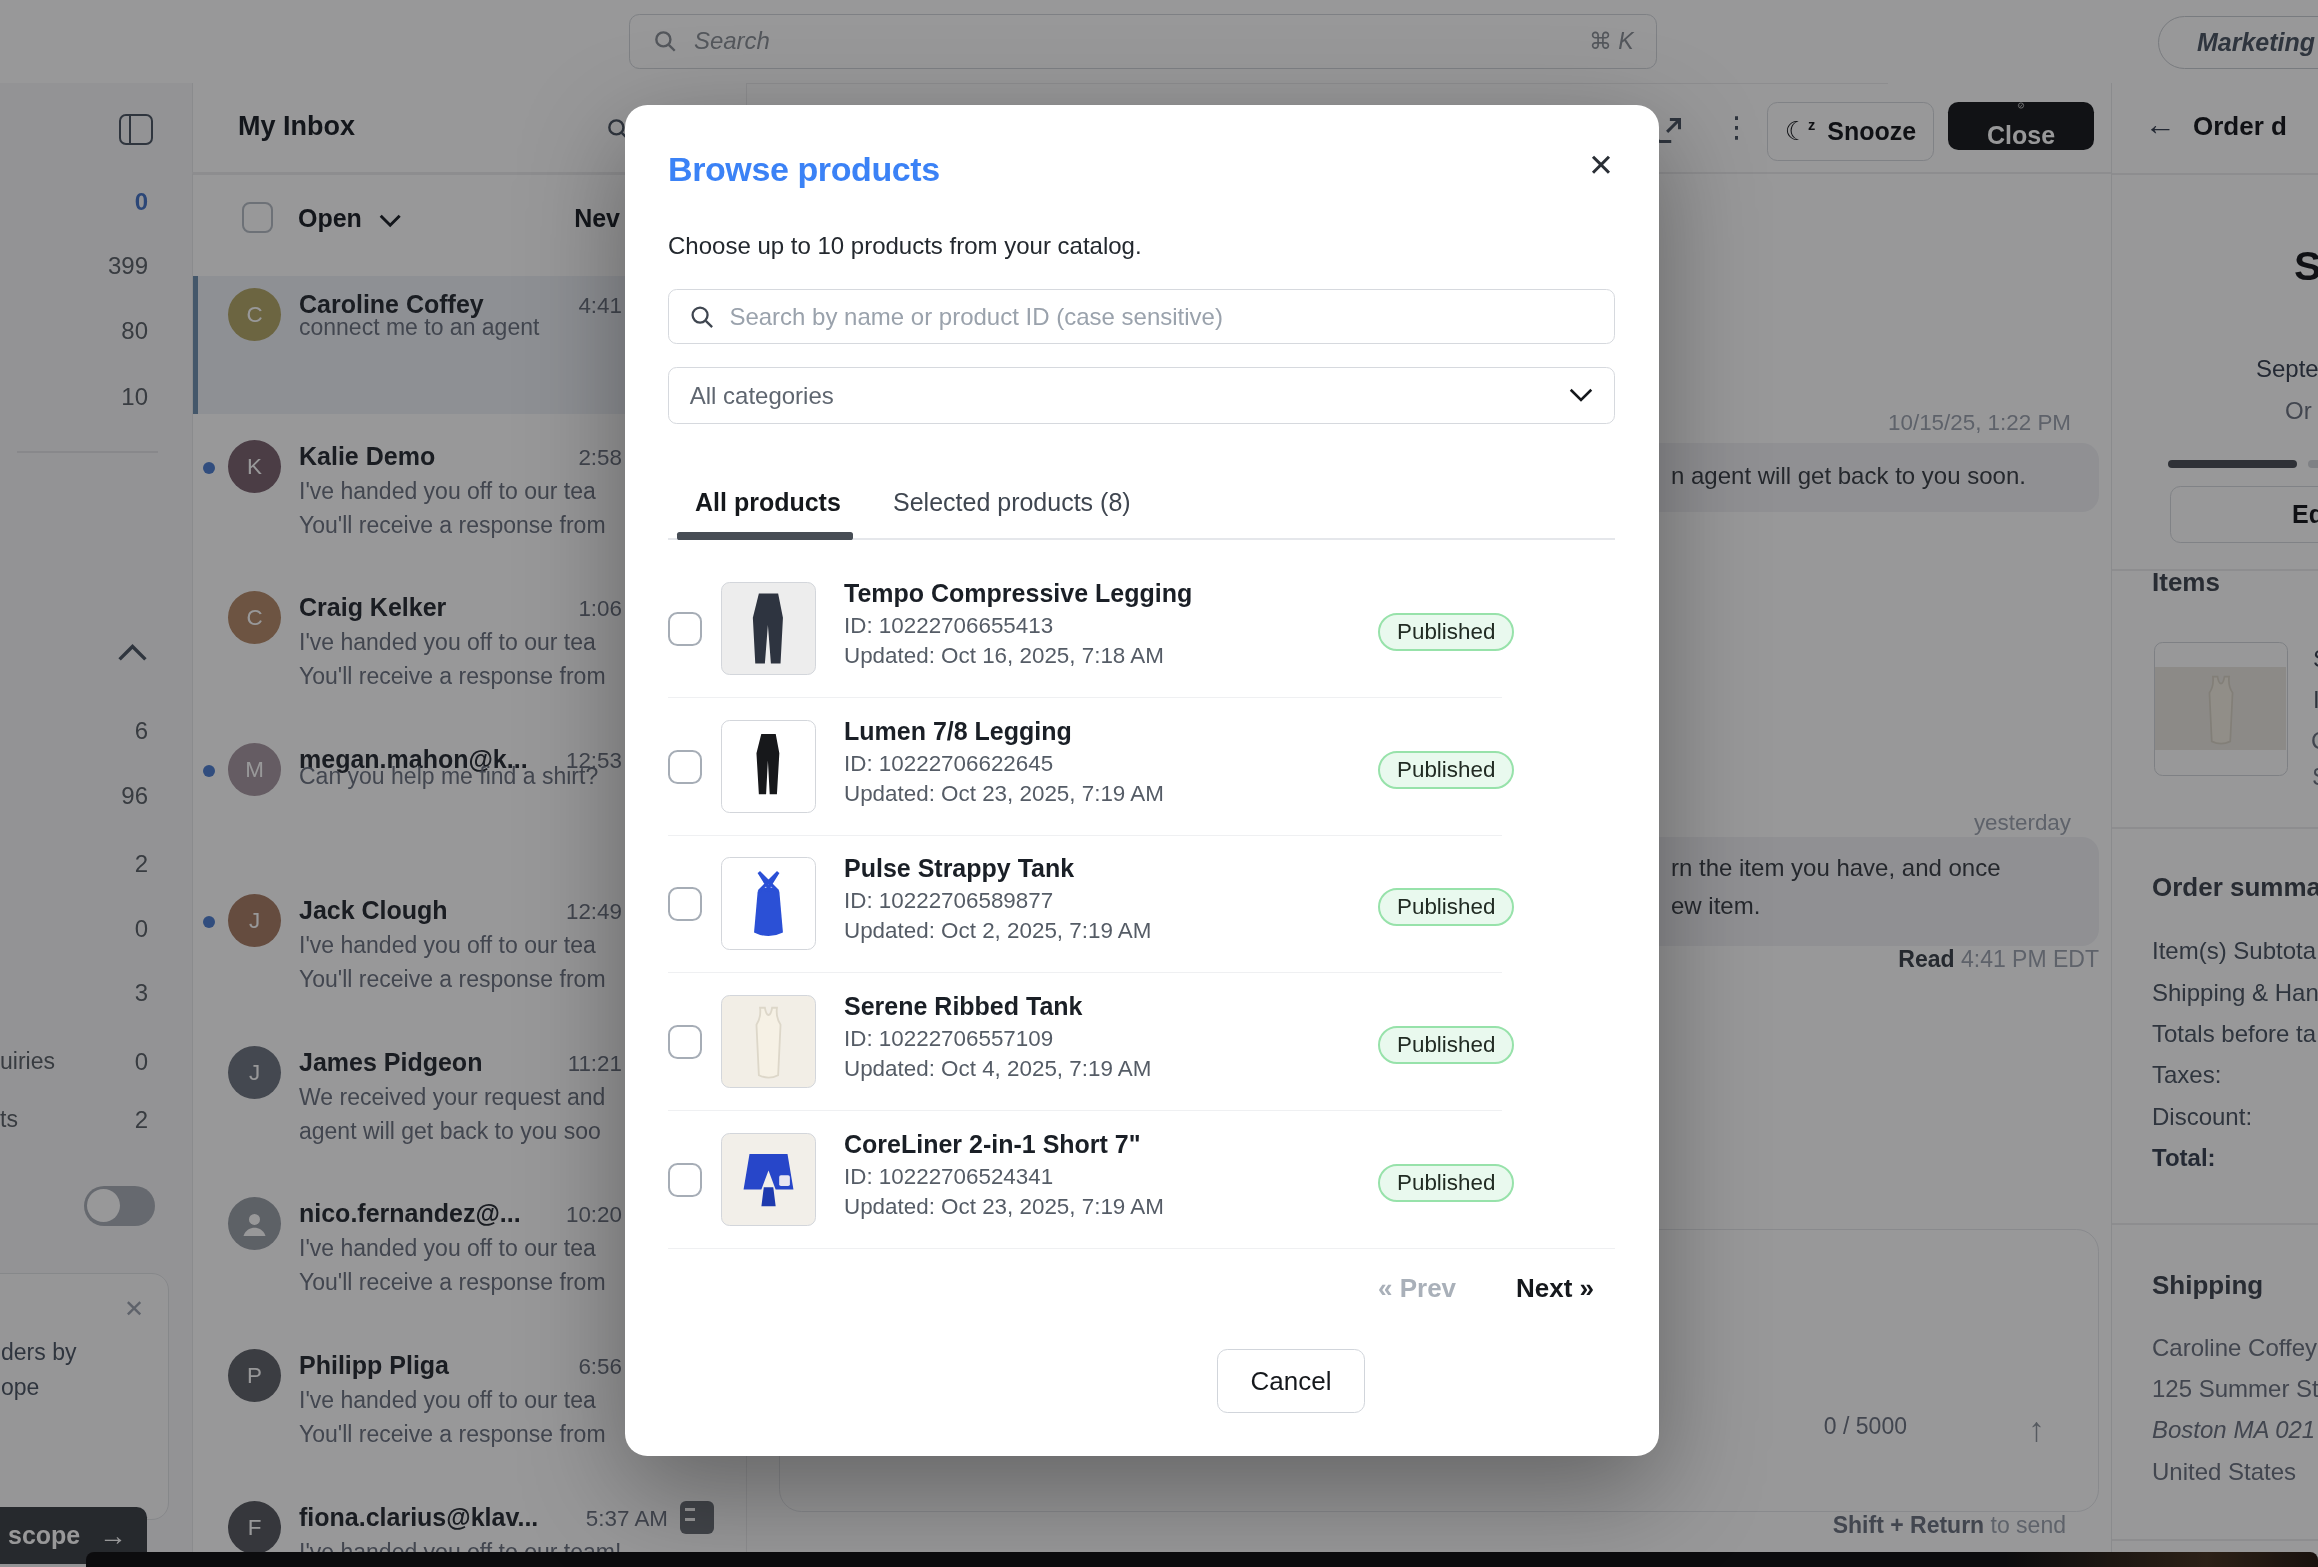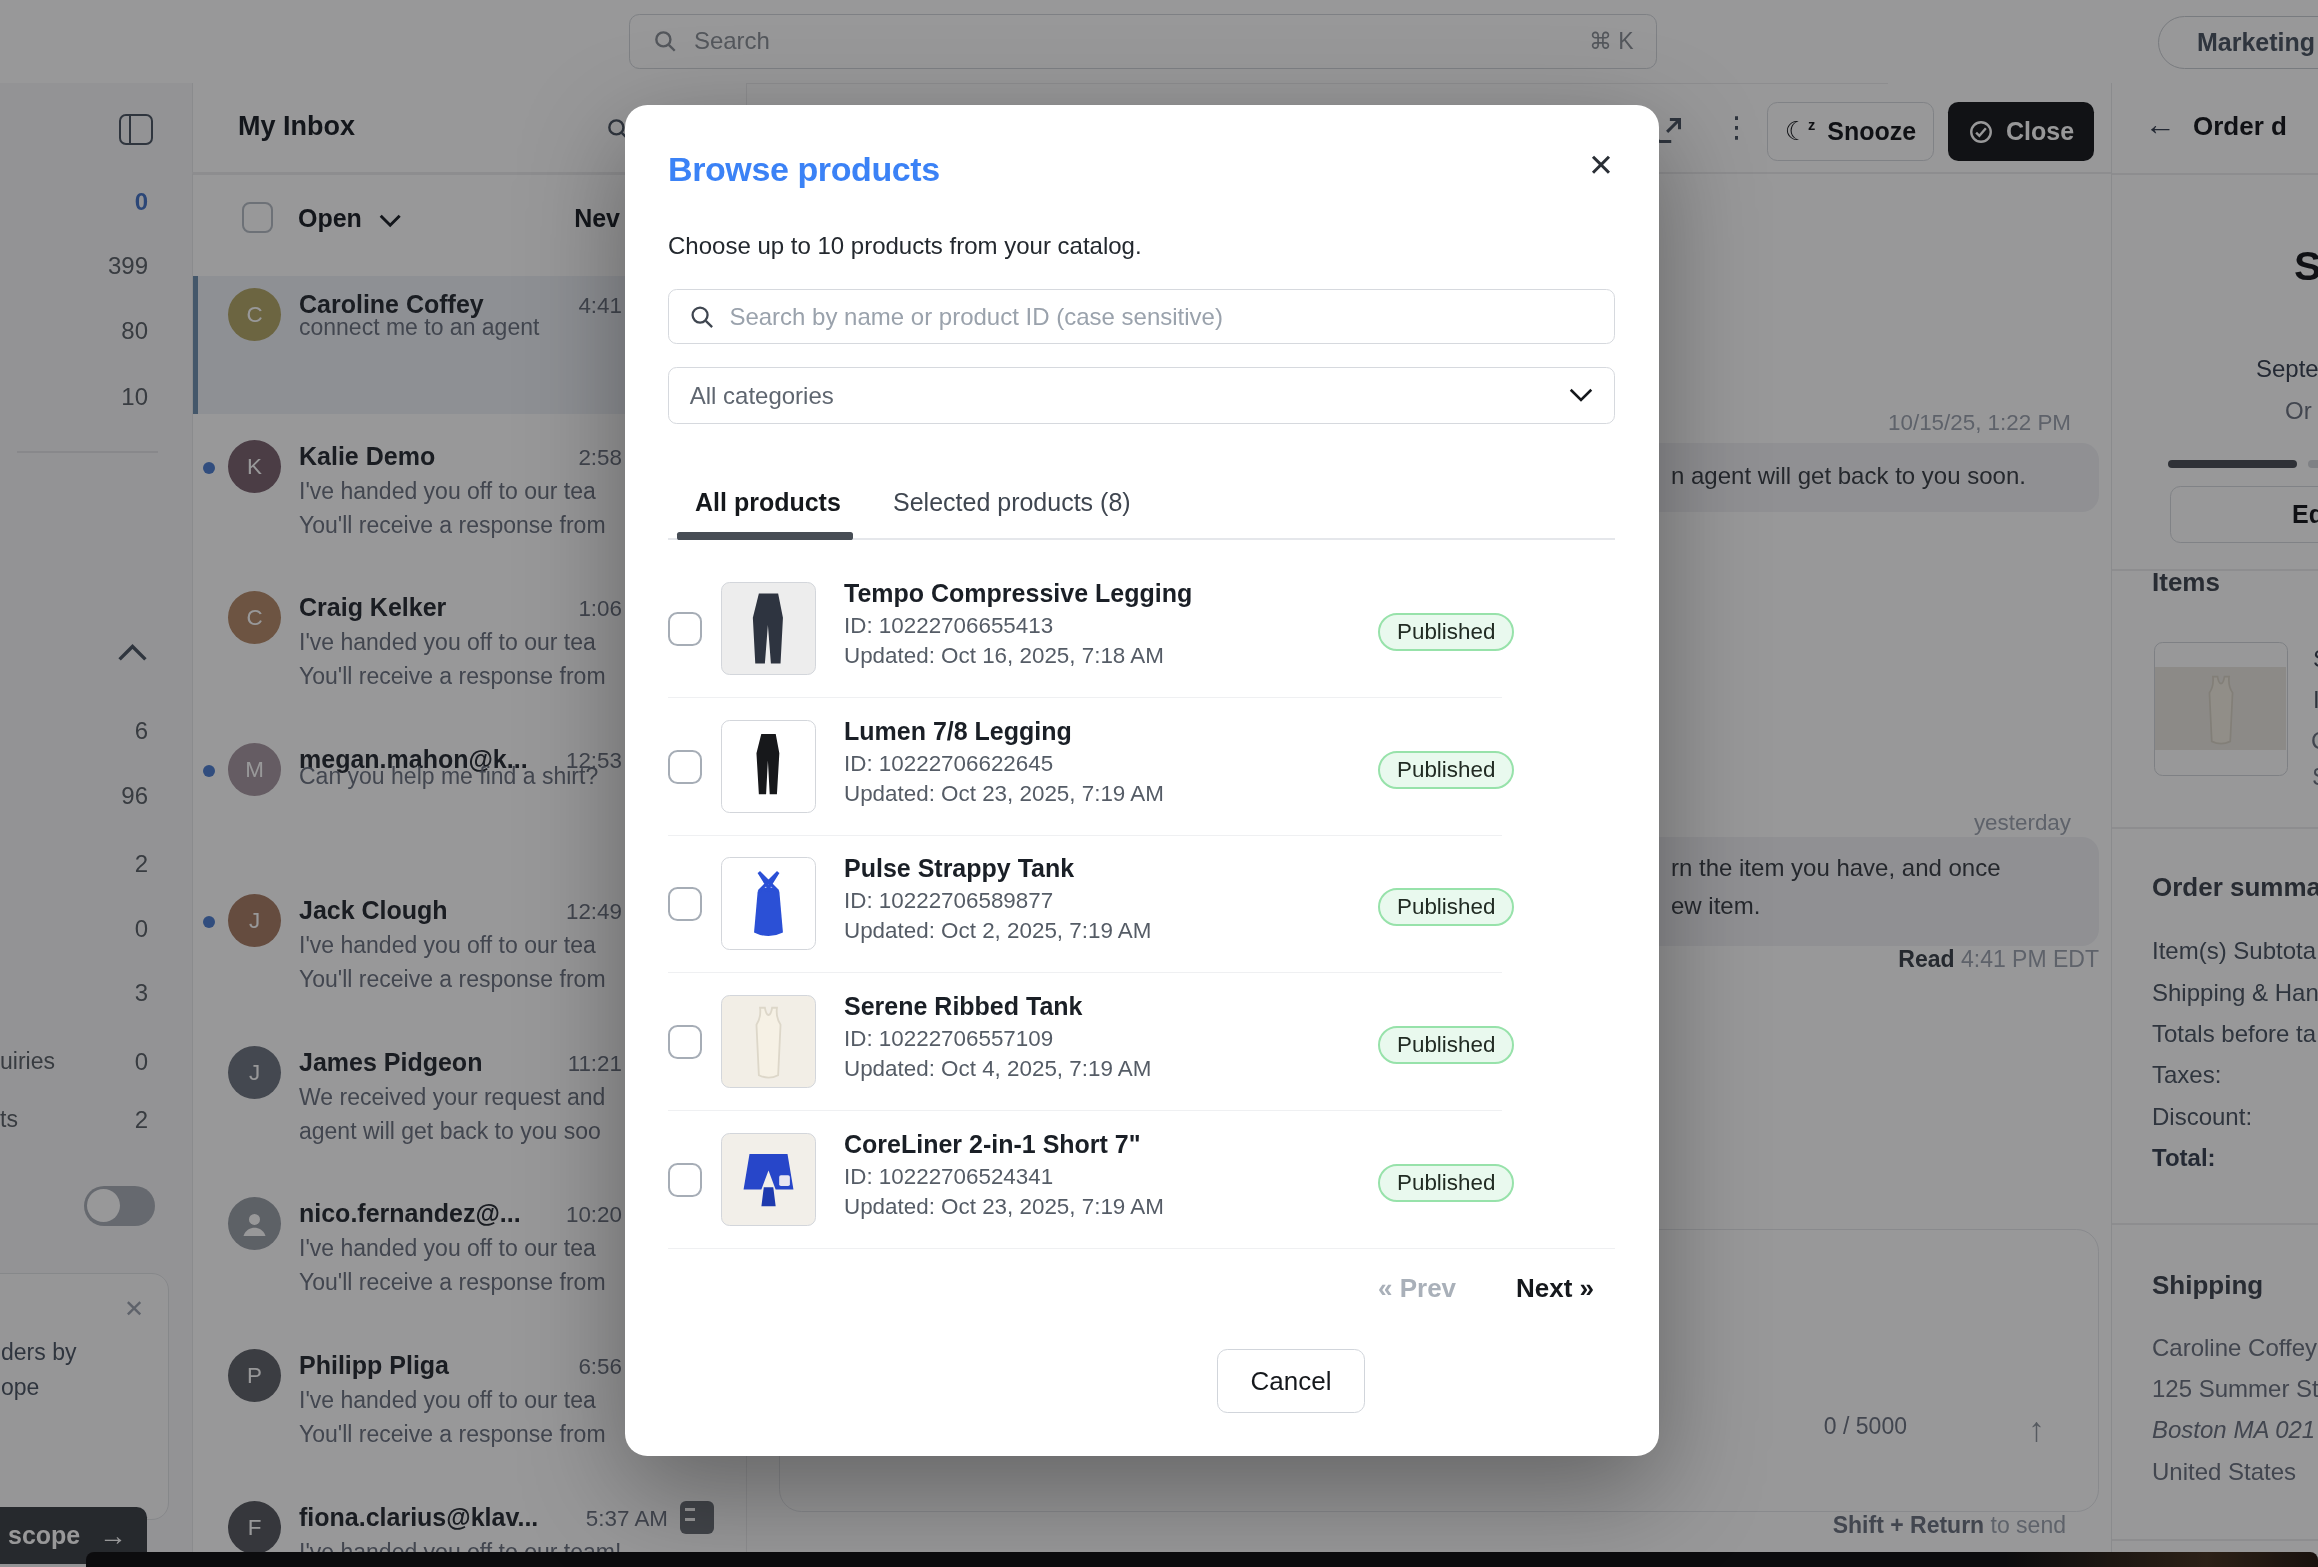--- a/index.html
+++ b/index.html
@@ -4,21 +4,21 @@
 <style>
   html,body{margin:0;padding:0;}
   body{
     width:2319px;height:1568px;position:relative;overflow:hidden;background:#ffffff;
     font-family:"Liberation Sans","DejaVu Sans",sans-serif;color:#1A1F26;
     -webkit-font-smoothing:antialiased;
   }
   .abs{position:absolute;}
   .hairline{background:#ECECEE;}
   
-  .topbar{position:absolute;left:0;top:0;width:1888px;height:83px;background:#fff;border-bottom:0.9px solid #ECECEE;}
+  .topbar{position:absolute;left:0;top:0;width:1888px;height:83px;background:#fff;border-bottom:0.9px solid #ECECEE;font-style:italic;}
   .gsearch{position:absolute;left:629px;top:13.8px;width:1028px;height:55px;border:1.7px solid #D2D6DB;border-radius:10.3px;background:#fff;display:flex;align-items:center;padding:0 22.4px;box-sizing:border-box;}
   .gsearch .ph{color:#8A9097;font-size:24px;margin-left:15.5px;flex:1;}
   .gsearch .kbd{color:#8A9097;font-size:23px;}
   .wspill{position:absolute;left:2158px;top:15.5px;width:276px;height:53px;border:1.7px solid #C9CDD2;border-radius:34px;display:flex;align-items:center;padding-left:38px;box-sizing:border-box;color:#4B5563;font-size:25px;font-weight:600;background:#fff;}
   
   .rail{position:absolute;left:0;top:83px;width:192px;height:1485px;background:#F7F7F8;border-right:0.9px solid #E7E8EA;}
   .railnum{position:absolute;right:44px;font-size:24px;color:#5B6168;}
   .raildiv{position:absolute;left:17px;right:34px;height:1.7px;background:#E3E4E7;}
   .cutlbl{position:absolute;left:0;font-size:23px;color:#5B6168;}
   .toggle{position:absolute;left:84px;top:1103px;width:71px;height:40px;background:#A9AFB7;border-radius:20px;}
@@ -245,21 +245,21 @@
   <svg class="abs" style="left:1652px;top:114px;" width="33" height="33" viewBox="0 0 24 24" fill="none" stroke="#4B5563" stroke-width="2.2">
       <path d="M4 10v8a2 2 0 0 0 2 2h8"></path>
       <path d="M13 4h7v7"></path>
       <path d="M20 4 11 13"></path>
     </svg>
   <div class="abs" style="left:1722px;top:110px;font-size:29px;color:#4B5563;letter-spacing:0.9px;">⋮</div>
   <div class="chat-btn" style="left:1767px;top:102px;width:167px;height:59px;border:1.7px solid #D6D9DE;background:#fff;color:#15181C;">
     <span style="font-size:26px;">☾<span style="font-size:14.6px;vertical-align:super;">z</span></span>
     <span>Snooze</span>
   </div>
-  <div class="chat-btn" style="left:1948px;top:102px;width:146px;height:59px;background:#17191C;color:#fff;">
+  <div class="chat-btn" style="left:1948px;top:102px;width:146px;height:48px;background:#17191C;color:#fff;flex-direction:column;">
     <svg width="26" height="26" viewBox="0 0 24 24" fill="none" stroke="#fff" stroke-width="2.2">
         <circle cx="12" cy="12" r="9"></circle>
         <polyline points="7.5,12.5 10.5,15.5 16.5,8.5"></polyline>
       </svg>
     <span>Close</span>
   </div>
   <div class="abs hairline" style="left:192px;top:172px;width:2127px;height:1.7px;"></div>
 
   <div class="ts" style="top:410px;right:248px;">10/15/25, 1:22 PM</div>
   <div class="bubble" style="left:1464px;top:443px;width:635px;height:69px;">

